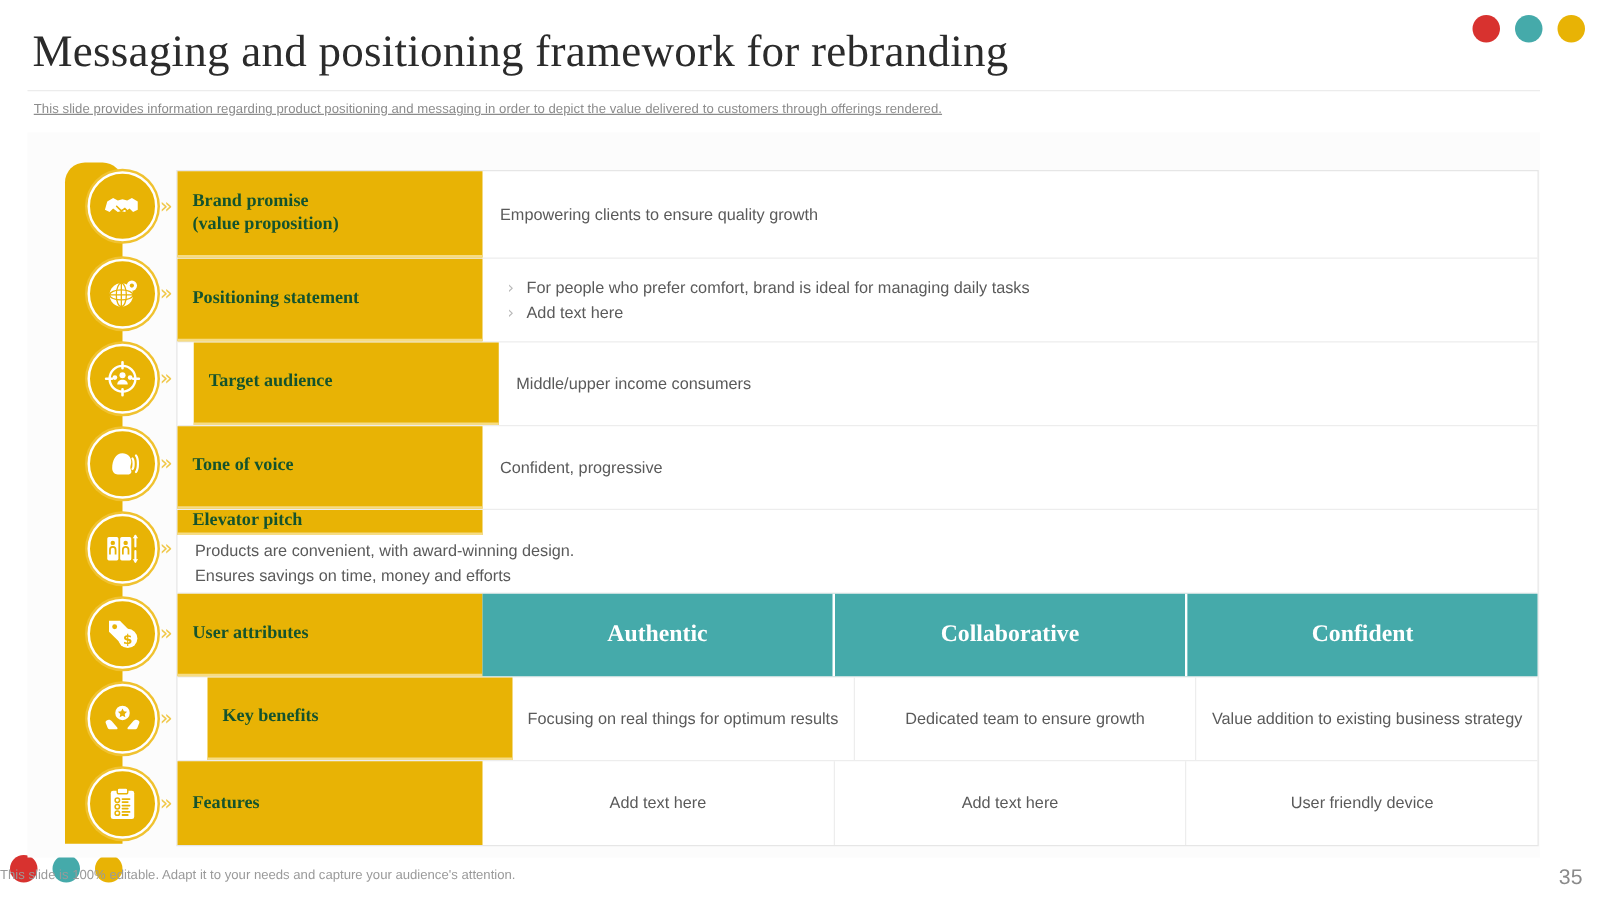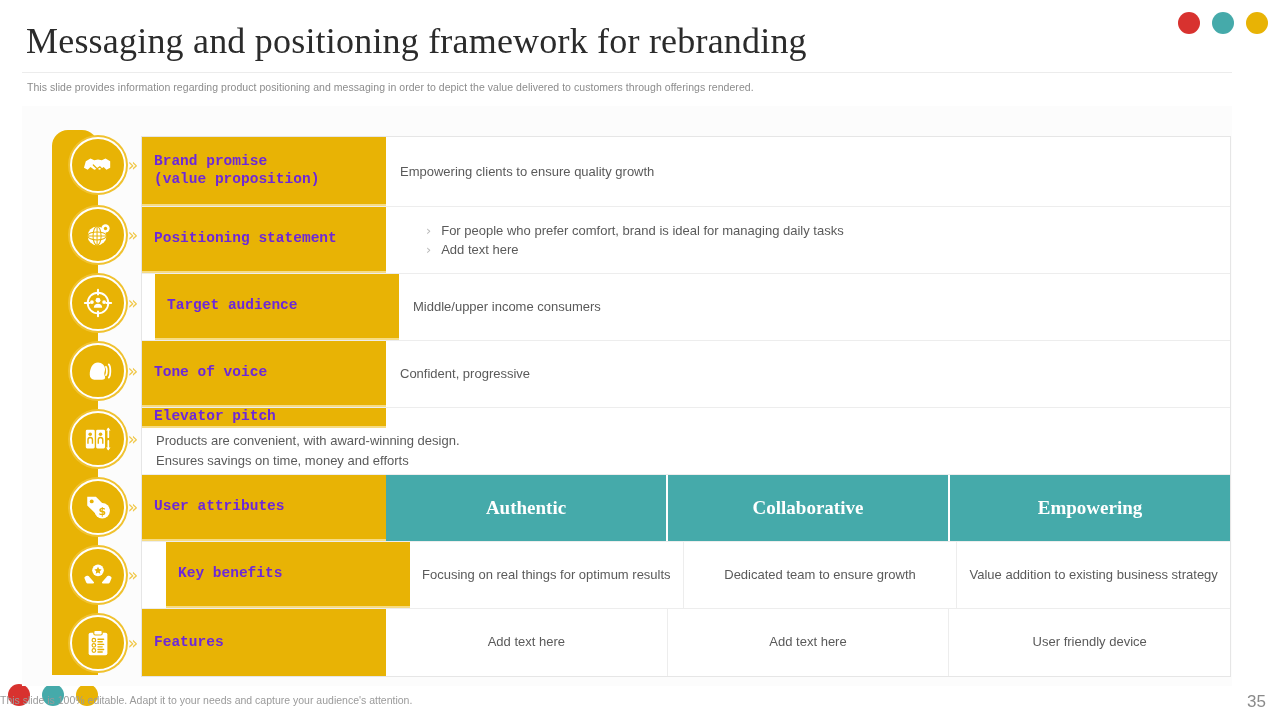--- a/index.html
+++ b/index.html
@@ -43,20 +43,21 @@
     white-space: nowrap;
   }
   .page-subtitle {
     position: absolute;
     left: 27px;
     top: 81px;
     font-size: 10.5px;
     color: #8c8c8c;
     letter-spacing: .05px;
     white-space: nowrap;
+    text-decoration: underline;
   }
   .title-rule {
     position: absolute;
     left: 22px;
     top: 72px;
     width: 1210px;
     height: 1px;
     background: #ececec;
   }
 
@@ -144,24 +145,24 @@
 
   .label-cell {
     width: 244px;
     min-width: 244px;
     background: #e8b305;
     box-sizing: border-box;
     display: flex;
     align-items: center;
     padding-left: 12px;
     border-bottom: 2px solid #f6dc84;
-    font-family: Liberation Mono, monospace;
+    font-family: Liberation Serif, serif;
     font-weight: bold;
     font-size: 14.5px;
-    color: #6d28d9;
+    color: #14532d;
     line-height: 1.22;
   }
   .row:last-child .label-cell { border-bottom: none; }
 
   .content-cell {
     flex: 1;
     box-sizing: border-box;
     padding: 0 14px;
     display: flex;
     flex-direction: column;
@@ -208,21 +209,21 @@
     color: #ffffff;
     font-family: "Liberation Serif", serif;
     font-weight: bold;
     font-size: 19px;
     border-right: 2px solid #ffffff;
   }
   .teal-row .split > div:last-child { border-right: none; }
 
   
   .h-brand-promise { height: 70px; }
-  .h-positioning   { height: 67px; gap: 20px; }
+  .h-positioning   { height: 67px; }
   .h-target        { height: 67px; padding-left: 13px; }
   .h-tone          { height: 67px; }
   .h-elevator      { height: 67px; flex-direction: column; }
   .h-attributes    { height: 67px; }
   .h-benefits      { height: 67px; padding-left: 24px; }
   .h-features      { height: 67px; }
 
   
   .footer-note {
     position: absolute;
@@ -422,21 +423,21 @@
     </div>
     <div class="row h-attributes teal-row">
       <div class="label-cell">
         <div>
           <div>User attributes</div>
         </div>
       </div>
       <div class="split">
         <div>Authentic</div>
         <div>Collaborative</div>
-        <div>Empowering</div>
+        <div>Confident</div>
       </div>
     </div>
     <div class="row h-benefits">
       <div class="label-cell">
         <div>
           <div>Key benefits</div>
         </div>
       </div>
       <div class="split">
         <div>Focusing on real things for optimum results</div>

